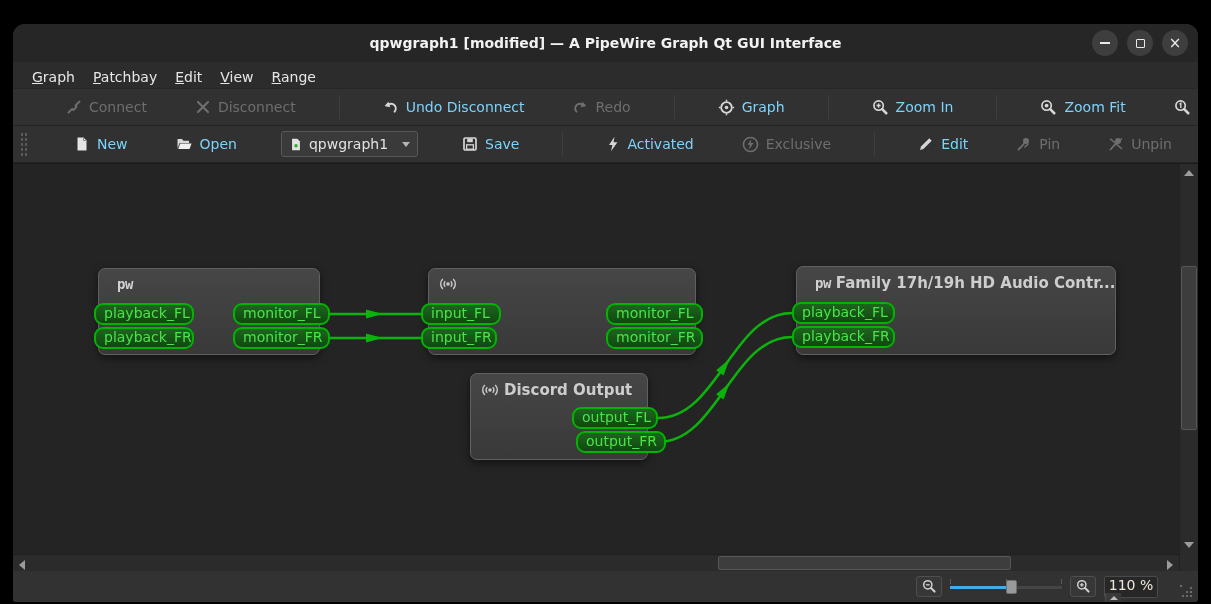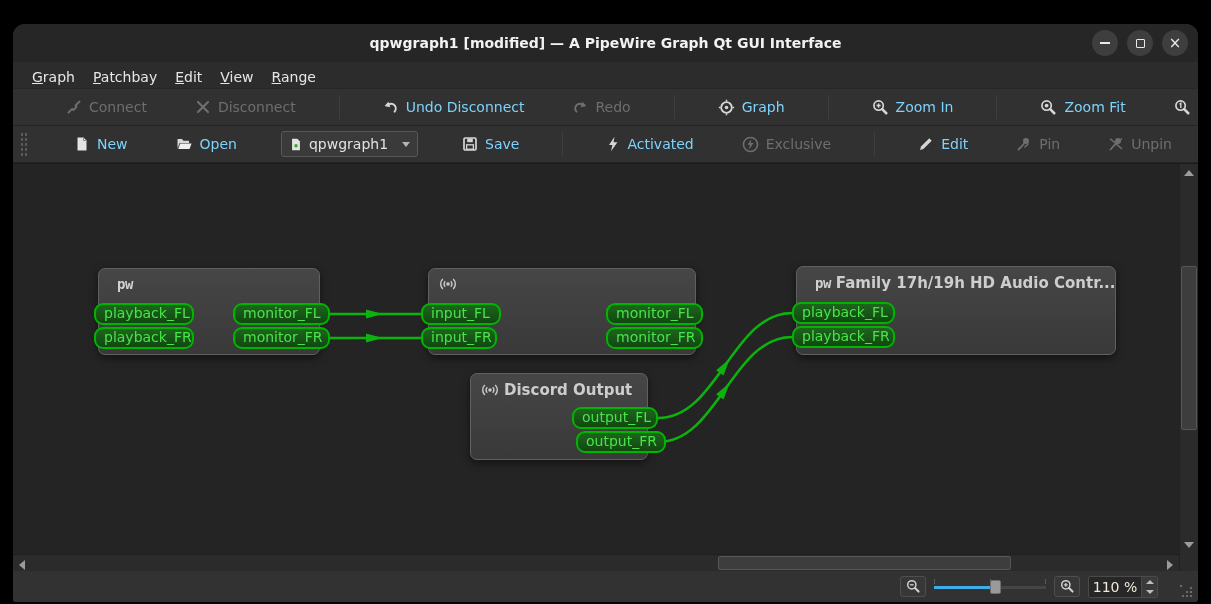--- a/index.html
+++ b/index.html
@@ -70,21 +70,21 @@
   .statusbar { position:relative; height:31px; background:#323232; display:flex; align-items:center;
                justify-content:flex-end; gap:8px; padding-right:40px; }
   .sb-btn { width:26px; height:21px; background:#373737; border:1px solid #4e4e4e; border-radius:3px;
             display:flex; align-items:center; justify-content:center; color:#cfcfcf; }
   .slider { position:relative; width:112px; height:20px; }
   .slider .track { position:absolute; left:0; right:0; top:9px; height:3px; background:#454545; }
   .slider .fill  { position:absolute; left:0; width:53%; top:9px; height:3px; background:#3daee9; }
   .slider .handle{ position:absolute; left:50%; top:3px; width:11px; height:14px; background:#9a9a9a;
                    border:1px solid #6f6f6f; border-radius:2px; }
   .slider .tick { position:absolute; top:2px; width:1px; height:5px; background:#5a5a5a; }
-  .spinbox { display:flex; align-items:center; height:22px; background:#272727; border:1px solid #4a4a4a; border-radius:2px; }
+  .spinbox { display:flex; align-items:flex-start; height:22px; background:#272727; border:1px solid #4a4a4a; border-radius:2px;flex-direction:column; }
   .spin-value { width:52px; text-align:center; color:#efe8da; font-size:14px; }
   .spin-btns { display:flex; flex-direction:column; width:16px; border-left:1px solid #4a4a4a; }
   .spin-up,.spin-down { height:10px; display:flex; align-items:center; justify-content:center; background:#3a3a3a; }
   .spin-up span { width:0;height:0;border-left:4px solid transparent;border-right:4px solid transparent;border-bottom:4px solid #bdbdbd; }
   .spin-down span { width:0;height:0;border-left:4px solid transparent;border-right:4px solid transparent;border-top:4px solid #bdbdbd; }
   .resize-grip { position:absolute; right:4px; bottom:3px; width:14px; height:14px; }
   .resize-grip i { position:absolute; width:2px; height:2px; background:#6c6c6c;
      box-shadow: 10px 10px 0 #6c6c6c, 6px 10px 0 #6c6c6c, 2px 10px 0 #6c6c6c, 10px 6px 0 #6c6c6c, 6px 6px 0 #6c6c6c, 10px 2px 0 #6c6c6c; }
 </style>
 </head>

